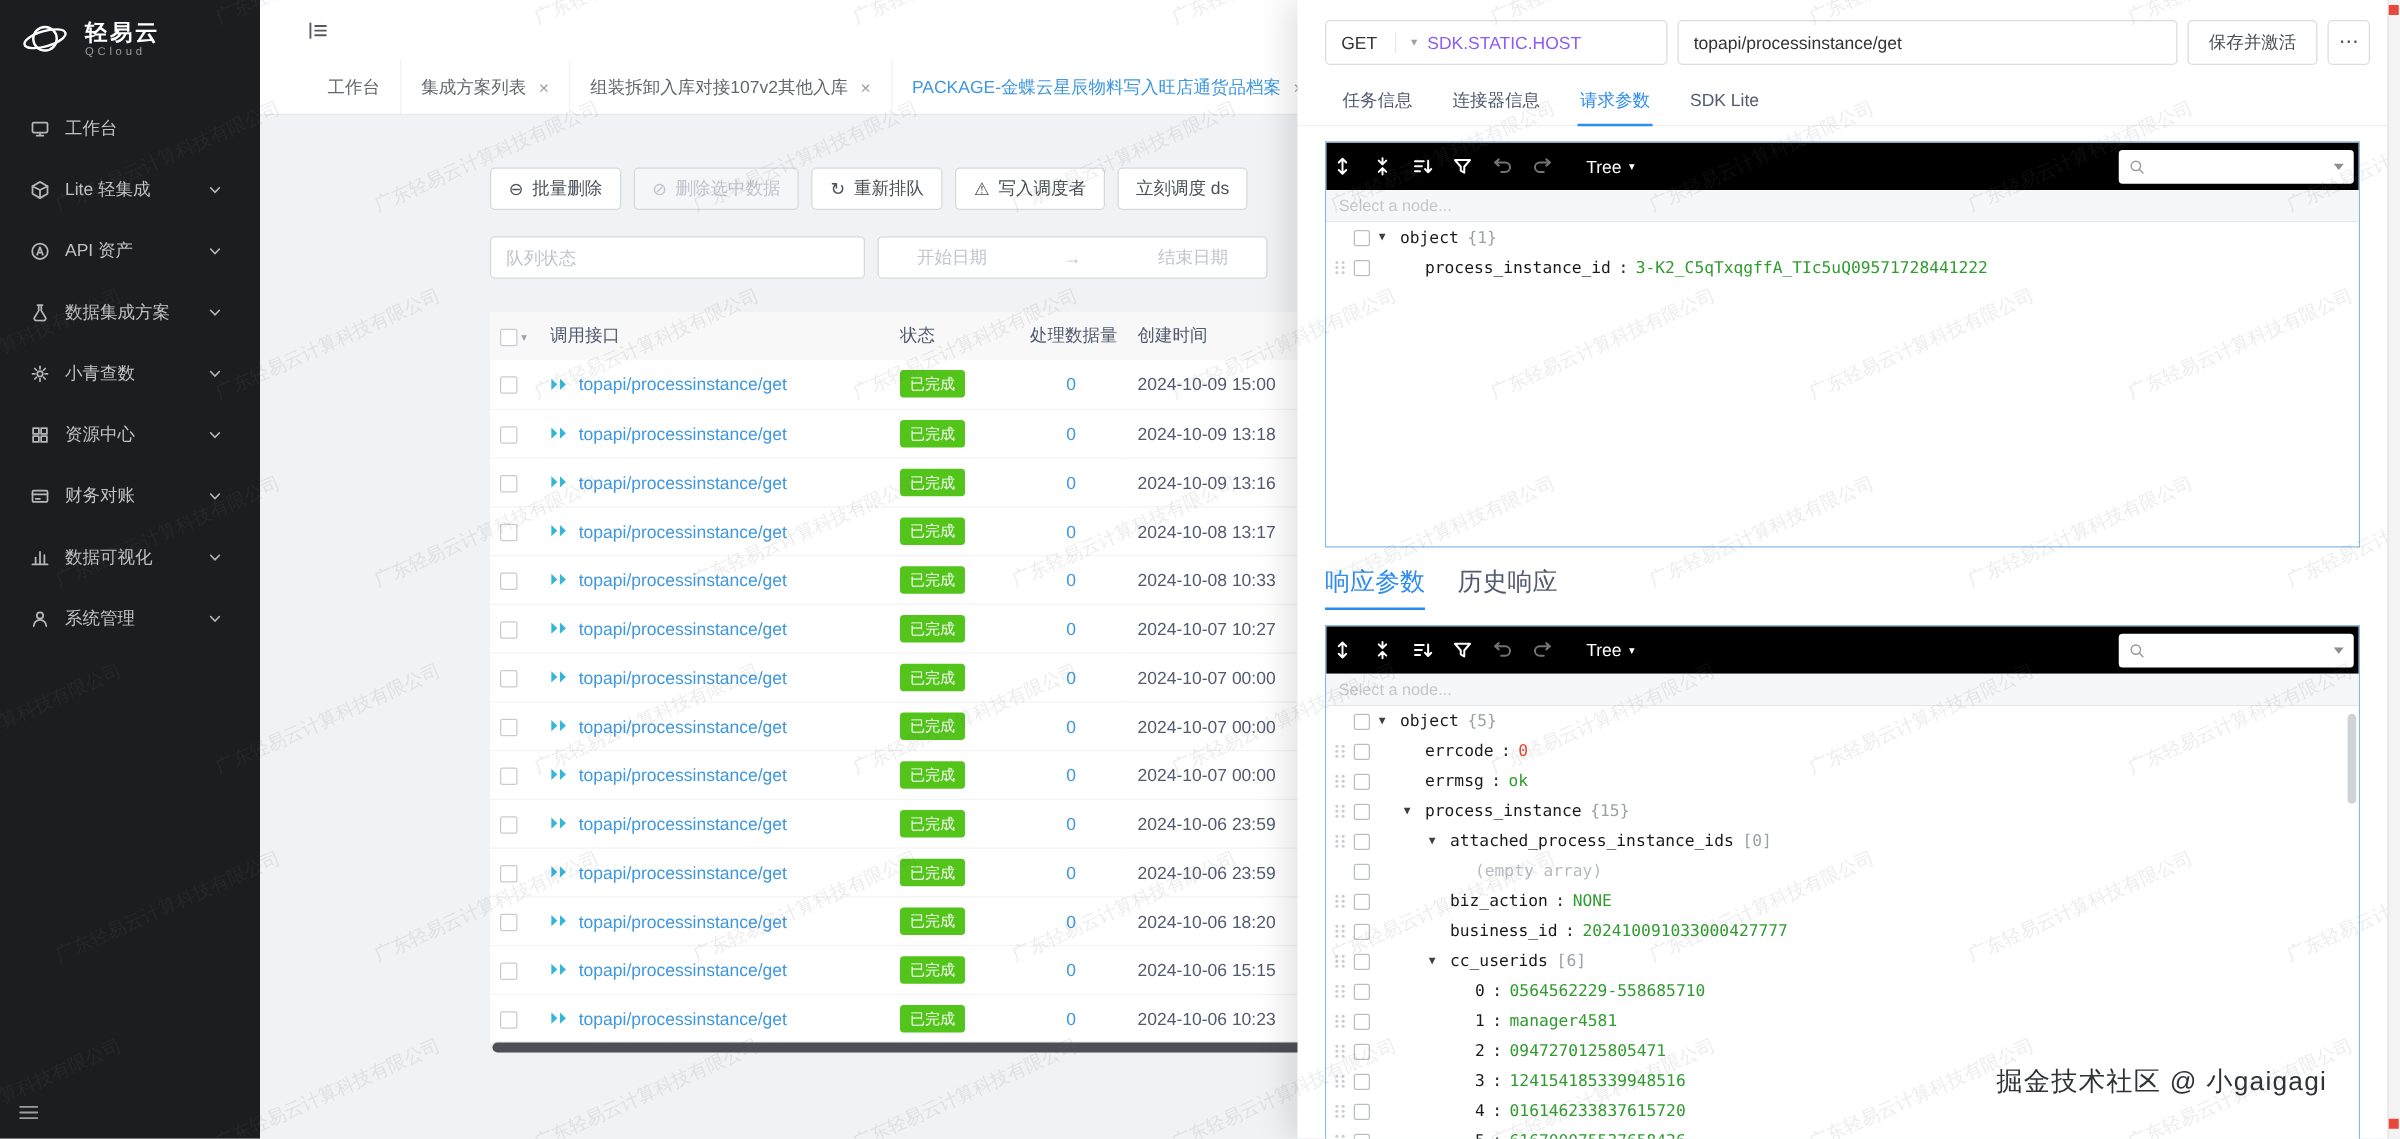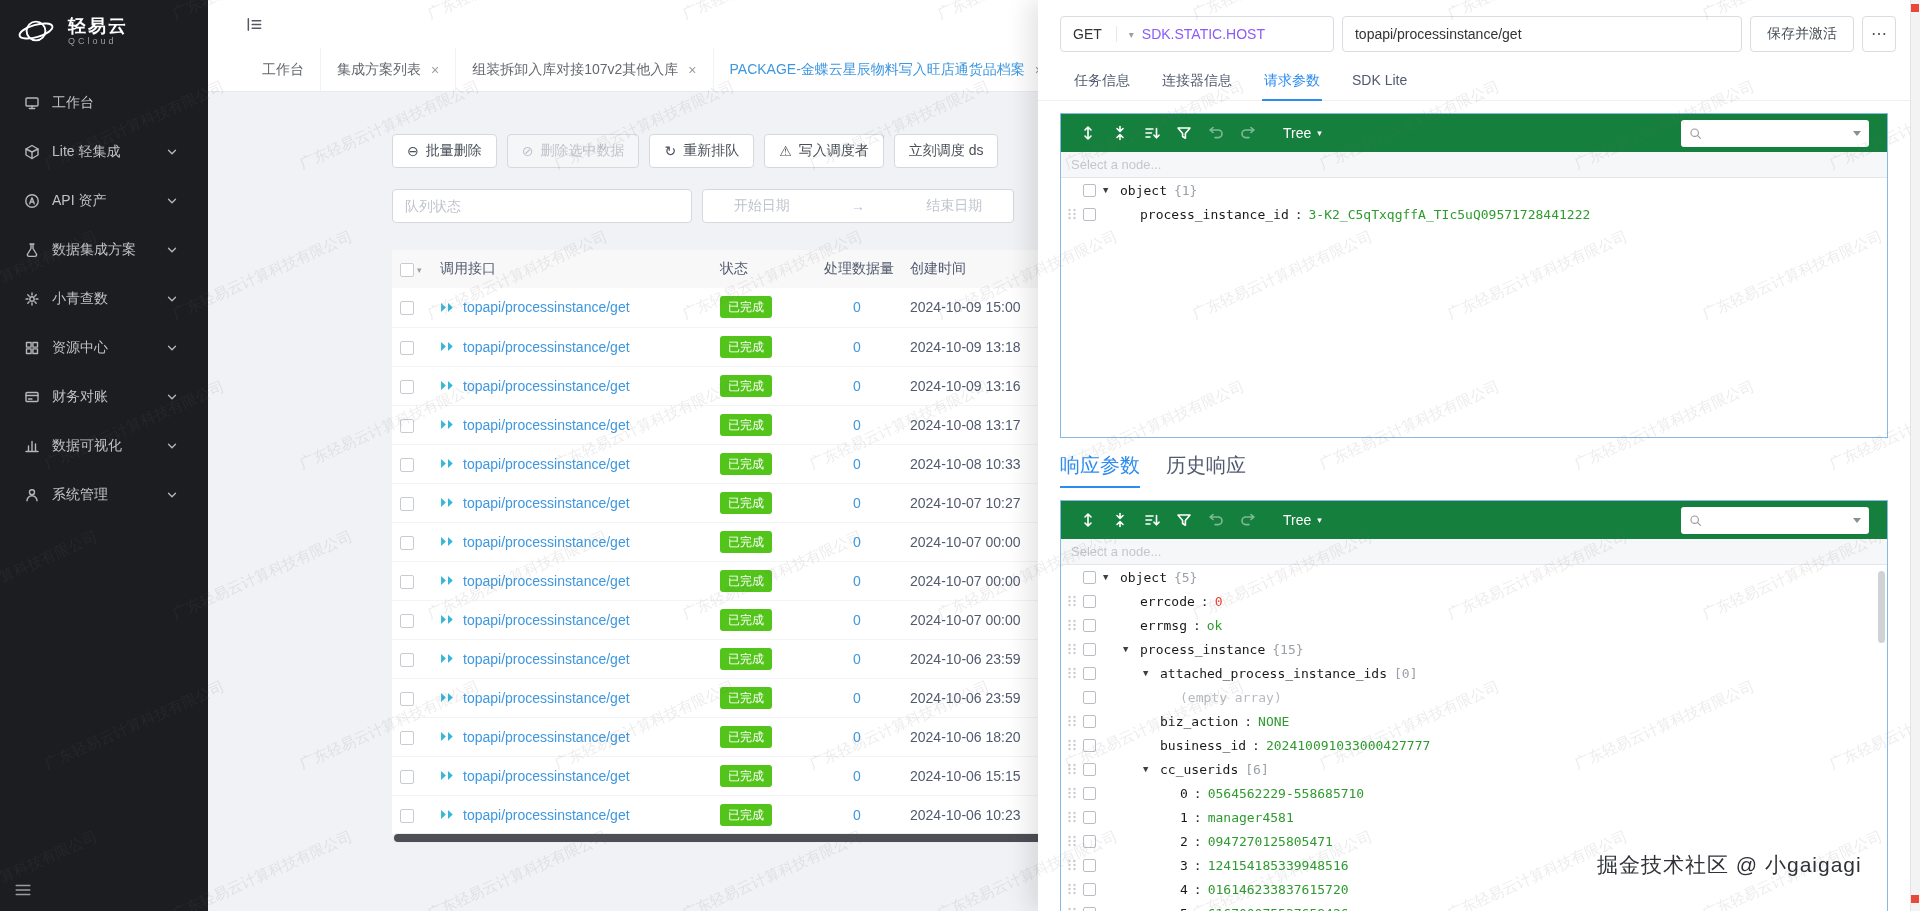--- a/index.html
+++ b/index.html
@@ -72,21 +72,21 @@
   .host{font-size:14px;color:#8b5cf6;padding-right:56px}
   .url-box{flex:1;height:36px;border:1px solid #d9dce1;border-radius:4px;line-height:34px;padding:0 12px;font-size:14px;color:#333;overflow:hidden;white-space:nowrap}
   .save-btn,.more-btn{height:36px;border:1px solid #d9dce1;border-radius:4px;background:#fff;font-size:14px;color:#495057;cursor:pointer}
   .save-btn{padding:0 16px;white-space:nowrap}
   .more-btn{width:34px;font-size:16px;line-height:1}
   .d-tabs{display:flex;gap:4px;padding:0 22px;border-bottom:1px solid #eef0f2}
   .d-tab{padding:10px 14px;font-size:14px;color:#515a6e;cursor:pointer;position:relative;white-space:nowrap}
   .d-tab.active{color:#2d8cf0}
   .d-tab.active::after{content:"";position:absolute;left:12px;right:12px;bottom:-1px;height:2px;background:#2d8cf0}
   .jeditor{margin:12px 22px 0;border:1px solid #86b9e6;overflow:hidden}
-  .jtoolbar{height:38px;background:#15803d;display:flex;align-items:center;padding:0 18px;gap:14px}
+  .jtoolbar{height:38px;background:#000000;display:flex;align-items:center;padding:0 4px;gap:14px}
   .jicon{width:18px;height:18px;display:inline-flex;cursor:pointer;color:#fff}
   .jicon svg{width:100%;height:100%}
   .jicon.dim{opacity:.45}
   .jmode{display:flex;align-items:center;gap:6px;color:#fff;font-size:14px;margin-left:12px;cursor:pointer}
   .jmode-caret{font-size:9px}
   .jsearch{margin-left:auto;width:188px;height:27px;background:#fff;border-radius:3px;display:flex;align-items:center;padding:0 8px;gap:6px}
   .jsearch .svgi{width:13px;height:13px;color:#999}
   .jsearch-input{border:none;outline:none;flex:1;min-width:0;font-size:13px;background:transparent}
   .jsearch-caret{width:0;height:0;border-left:4px solid transparent;border-right:4px solid transparent;border-top:5px solid #8a8f96}
   .jpath{height:26px;line-height:26px;background:#f6f7f8;border-bottom:1px solid #e4e6e9;color:#c3c7cc;font-size:13px;padding:0 10px}

